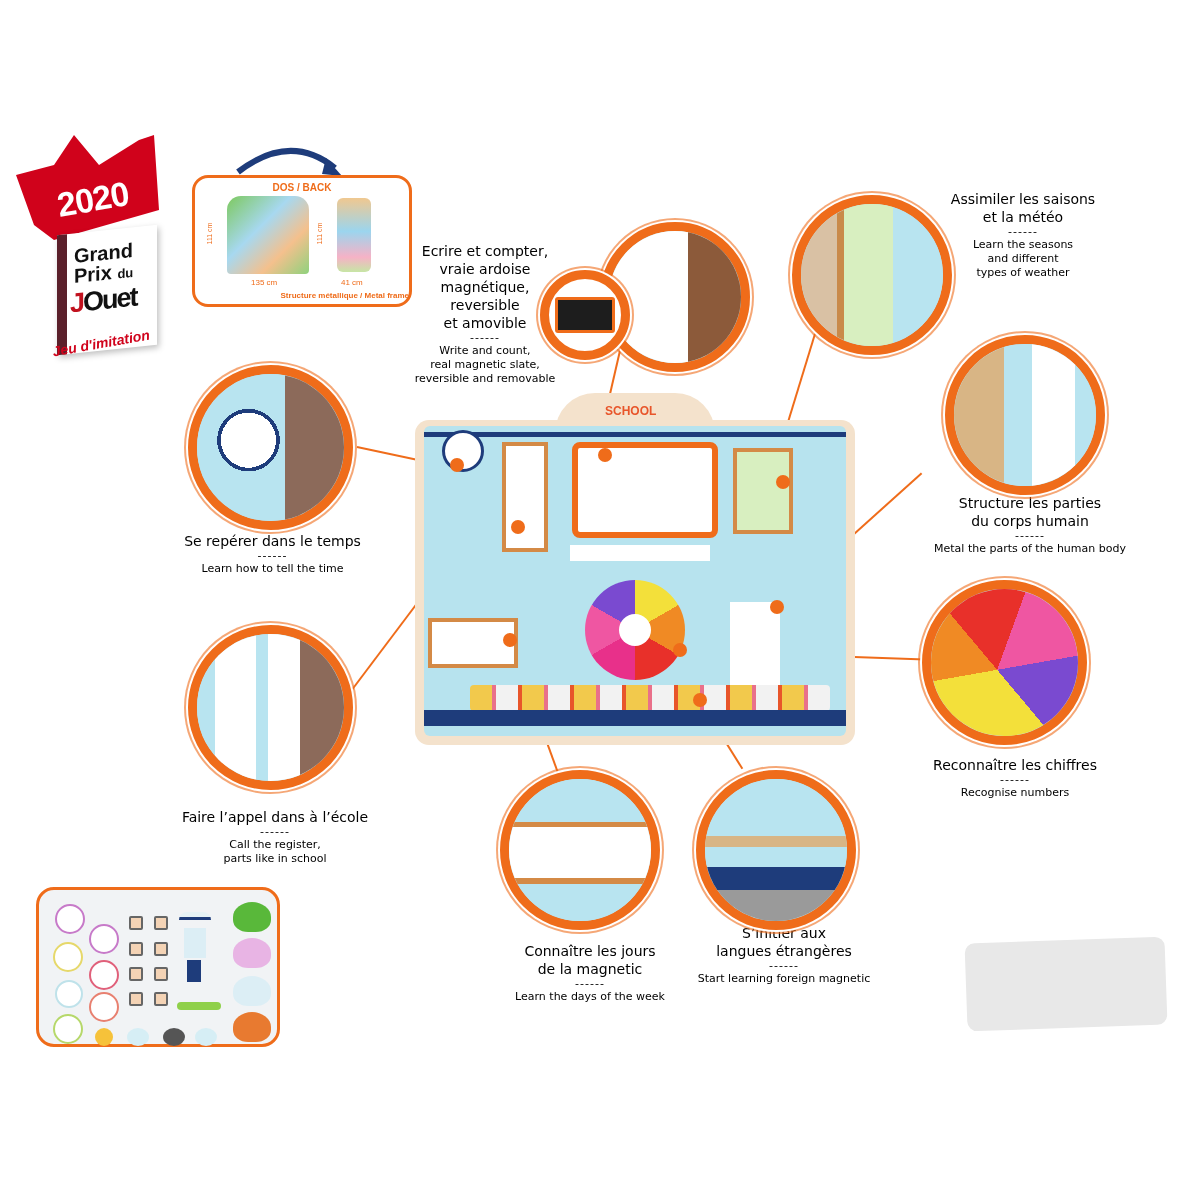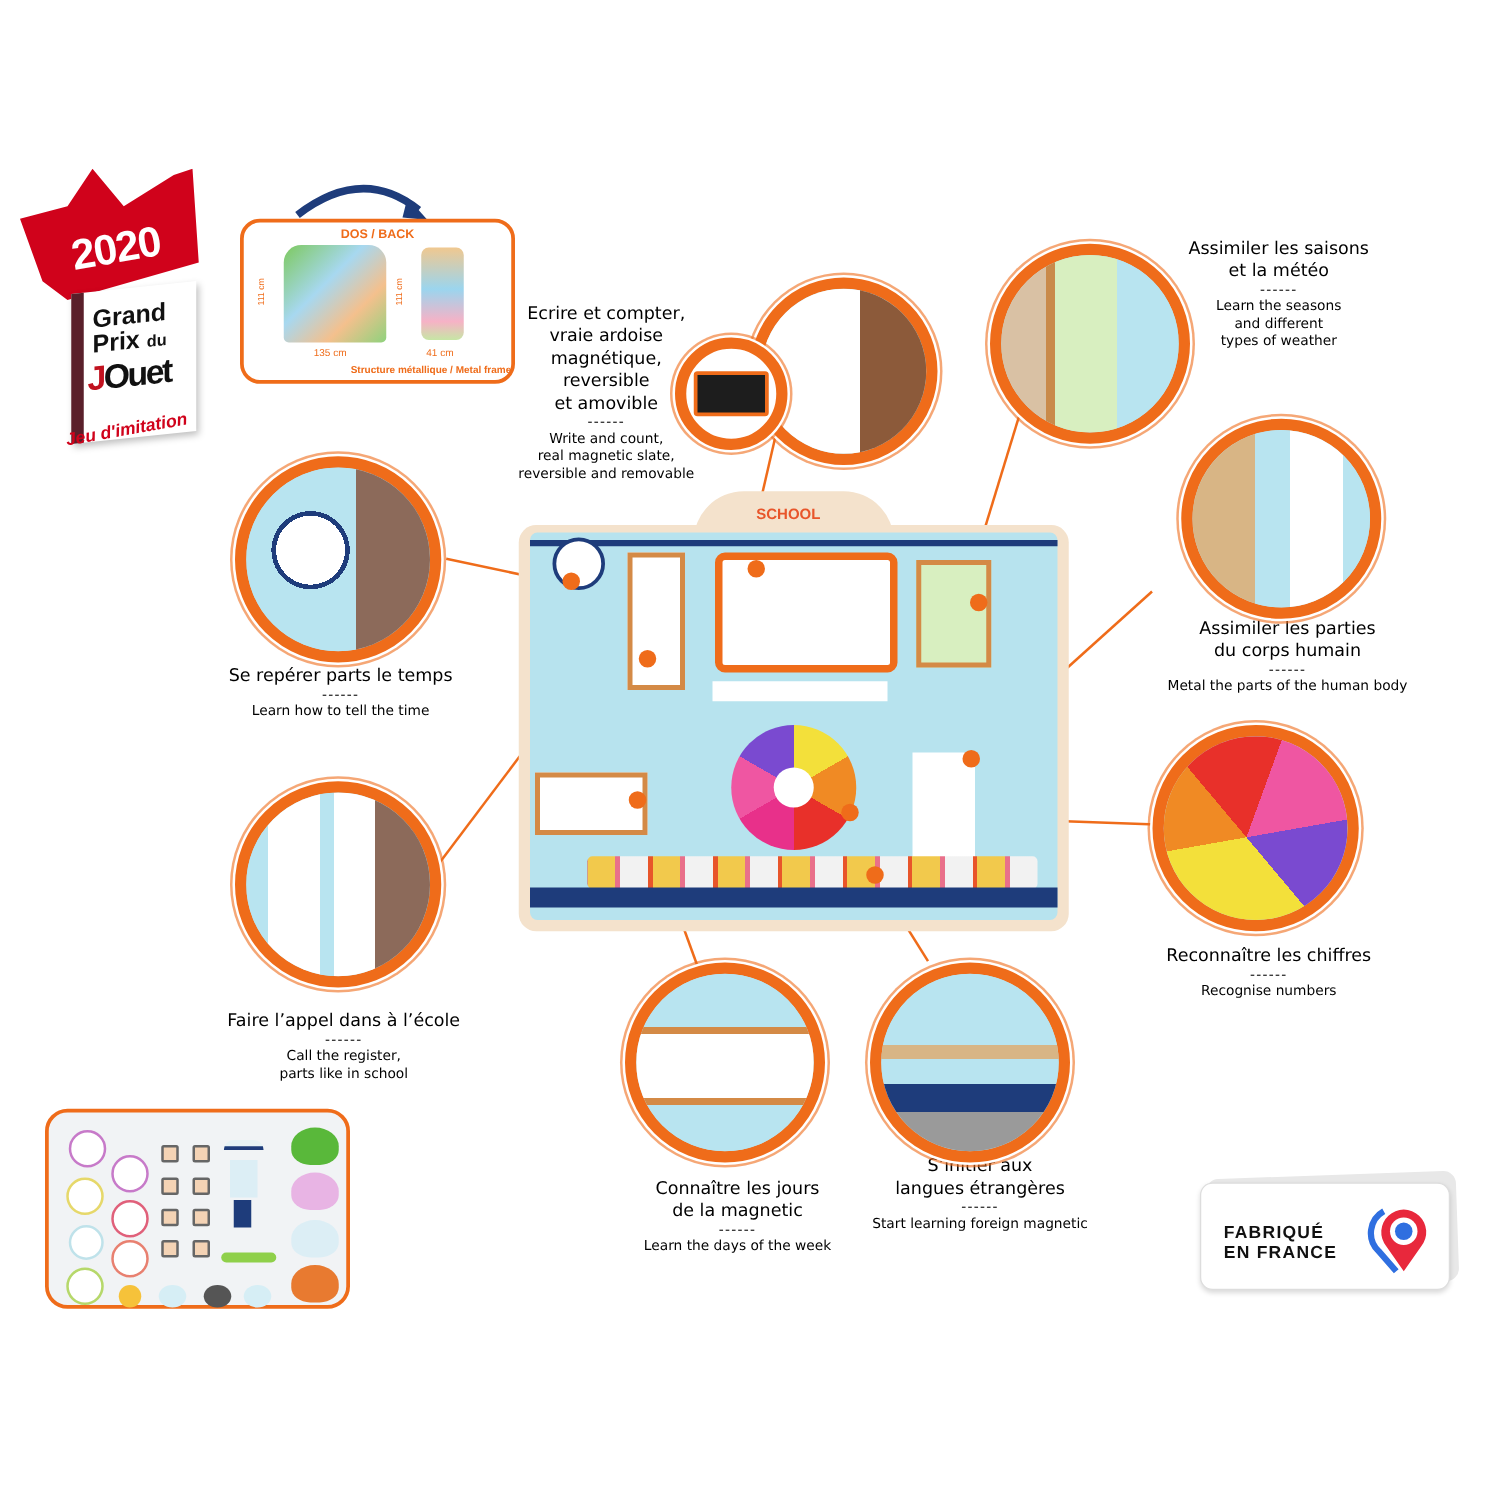--- a/index.html
+++ b/index.html
@@ -126,27 +126,27 @@
 <div class="feat" style="left:928px; top:190px; width:190px;">
   <div class="fr">Assimiler les saisons</div>
   <div class="fr">et la météo</div>
   <div class="sep">------</div>
   <div class="en">Learn the seasons</div>
   <div class="en">and different</div>
   <div class="en">types of weather</div>
 </div>
 
 <div class="feat" style="left:170px; top:532px; width:205px;">
-  <div class="fr">Se repérer parts le temps</div>
+  <div class="fr">Se repérer dans le temps</div>
   <div class="sep">------</div>
   <div class="en">Learn how to tell the time</div>
 </div>
 
 <div class="feat" style="left:920px; top:494px; width:220px;">
-  <div class="fr">Assimiler les parties</div>
+  <div class="fr">Structure les parties</div>
   <div class="fr">du corps humain</div>
   <div class="sep">------</div>
   <div class="en">Metal the parts of the human body</div>
 </div>
 
 <div class="feat" style="left:905px; top:756px; width:220px;">
   <div class="fr">Reconnaître les chiffres</div>
   <div class="sep">------</div>
   <div class="en">Recognise numbers</div>
 </div>
@@ -268,25 +268,13 @@
   <div class="mag" style="left:124px; top:138px; width:22px; height:18px; border:none; background:#555;"></div>
   <div class="mag" style="left:156px; top:138px; width:22px; height:18px; border:none; background:#d6eef5;"></div>
   <div class="tree" style="left:194px; top:12px; background:#59b83a;"></div>
   <div class="tree" style="left:194px; top:48px; background:#e8b4e4;"></div>
   <div class="tree" style="left:194px; top:86px; background:#dceef5;"></div>
   <div class="tree" style="left:194px; top:122px; background:#e87a30;"></div>
 </div>
 
 <div class="abs ff">
   <div class="back"></div>
-  <div class="front">
-    <div class="label">
-      <div>FABRIQUÉ</div>
-      <div>EN FRANCE</div>
-    </div>
-    <svg style="position:absolute; left:128px; top:14px; width:60px; height:60px;" viewBox="0 0 60 60">
-      <path d="M18 8 A20 20 0 0 0 14 40 L28 56" stroke="#2f6fe0" stroke-width="5" fill="none"></path>
-      <path d="M34 56 L20 36 A18 18 0 1 1 48 36 Z" fill="#e8283c"></path>
-      <circle cx="34" cy="24" r="11" fill="#fff"></circle>
-      <circle cx="34" cy="24" r="7" fill="#2f6fe0"></circle>
-    </svg>
-  </div>
 </div>
 
 </body></html>

